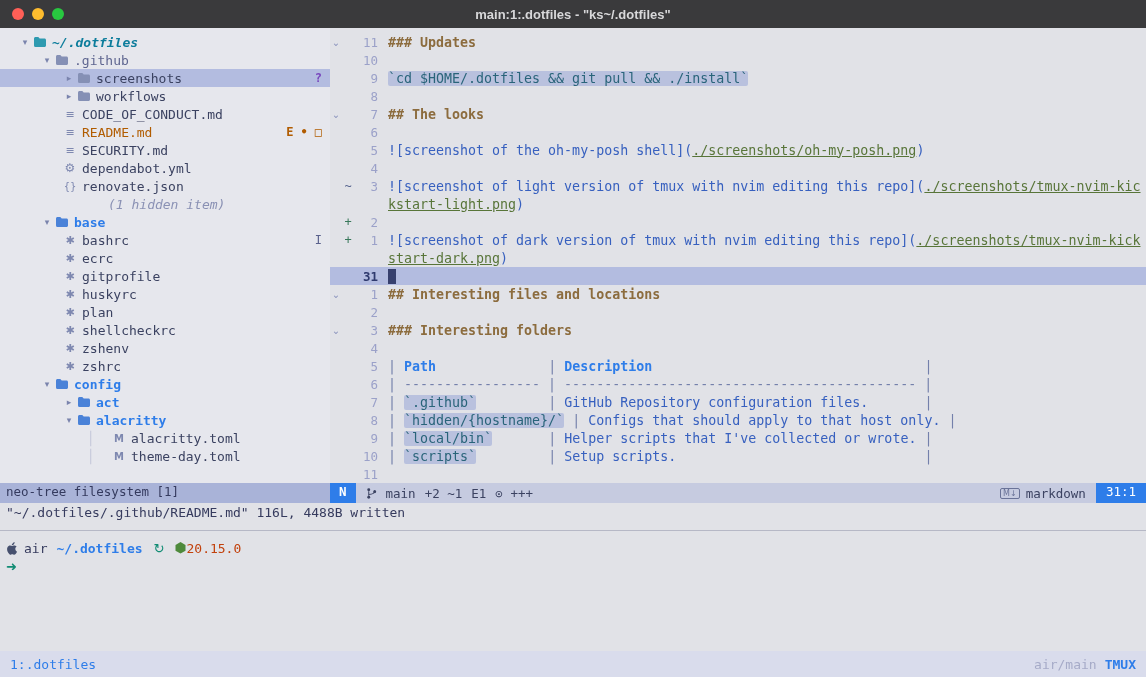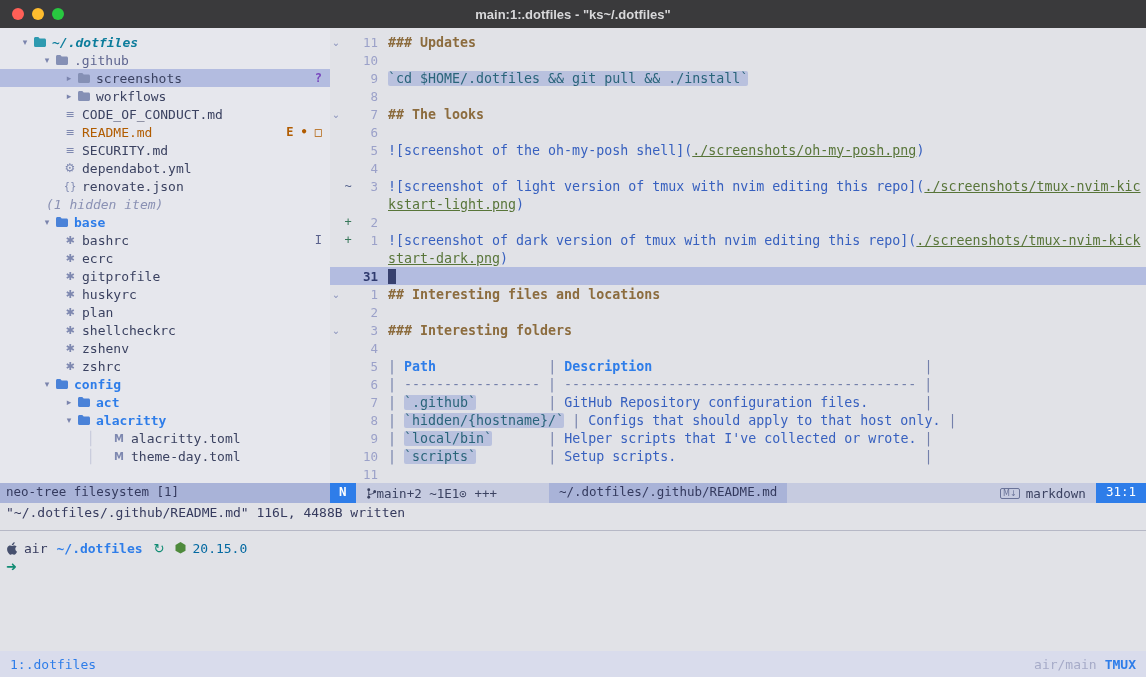--- a/index.html
+++ b/index.html
@@ -53,39 +53,39 @@
   .s-l{color:#587539;text-decoration:underline}
   .s-c{color:#29647a;background:#b9c1de;border-radius:2px}
   .s-p{color:#7480ab}
   .s-th{color:#2e7de9;font-weight:bold}
 
   
   .statusrow{height:20px;display:flex;flex:0 0 auto;font-size:12.5px}
   .nt-status{width:330px;background:#a9b3d8;color:#343a5e;line-height:18px;padding-left:6px;box-sizing:border-box;flex:0 0 auto}
   .statusline{flex:1;display:flex;align-items:stretch;background:#c6cbe0;color:#3b4261;overflow:hidden}
   .sl-mode{background:#2e7de9;color:#fff;font-weight:bold;padding:0 9px;line-height:18px}
-  .sl-left{display:flex;align-items:center;padding:0 10px;white-space:pre}
+  .sl-left{display:flex;align-items:center;gap:9px;padding:0 10px;white-space:pre}
   .sl-left svg{display:block}
   .sl-file{background:#a9b3d8;color:#343a5e;line-height:18px;padding:0 10px;margin-left:42px;white-space:pre}
   .spring{flex:1}
   .sl-ft{display:flex;align-items:center;gap:6px;padding:0 10px}
   .md-badge{display:inline-block;border:1px solid #6a7398;border-radius:2px;font-size:8px;line-height:9px;padding:0 2px;color:#6a7398;font-family:"DejaVu Sans",sans-serif}
   .sl-pos{background:#2e7de9;color:#fff;font-weight:normal;padding:0 10px;line-height:18px}
 
   
   .msgline{height:20px;line-height:20px;padding-left:6px;font-size:13px;color:#363b5e;flex:0 0 auto;white-space:pre}
   .separator{height:1px;background:#b6b8c6;margin-top:7px;flex:0 0 auto}
   .shell{padding:8px 6px 0;flex:0 0 auto}
   .shline{height:18px;display:flex;align-items:center;font-size:13px;white-space:pre}
   .apple{color:#46506e;display:inline-flex}
   .p-host{color:#363b5e;margin:0 9px 0 6px}
   .p-path{color:#2e7de9;font-weight:bold}
   .p-refresh{color:#118c74;margin:0 11px;font-family:"DejaVu Sans",sans-serif}
   .p-node-icon{color:#4e8a3c;display:inline-flex}
-  .p-ver{color:#0369a1;margin-left:6px}
+  .p-ver{color:#c2410c;}
   .p-arrow{color:#118c74;font-weight:bold;font-family:"DejaVu Sans",sans-serif}
   .tmuxbar{margin-top:auto;height:26px;background:#d9dcec;display:flex;align-items:center;padding:0 10px;font-size:13px;flex:0 0 auto}
   .tm-left{color:#2e7de9}
   .tm-session{color:#a6abc8;margin-right:8px}
   .tm-label{color:#2e7de9;font-weight:bold}
 </style>
 </head>
 <body>
 
 <div class="titlebar">
@@ -110,21 +110,21 @@
               <path d="M0 1.5C0 .7.7 0 1.5 0h2.8l1.4 1.5h4.8c.8 0 1.5.7 1.5 1.5v5.5c0 .8-.7 1.5-1.5 1.5h-9A1.5 1.5 0 0 1 0 8.5z" fill="currentColor"></path>
             </svg></span><span class="tlabel">screenshots</span><span class="tbadges"><span class="b-purple">?</span></span></div>
         <div class="trow st-file" style="padding-left: 62px;"><span class="arrow">▸</span><span class="ticon ic-folder-dim"><svg width="12" height="10" viewBox="0 0 12 10">
               <path d="M0 1.5C0 .7.7 0 1.5 0h2.8l1.4 1.5h4.8c.8 0 1.5.7 1.5 1.5v5.5c0 .8-.7 1.5-1.5 1.5h-9A1.5 1.5 0 0 1 0 8.5z" fill="currentColor"></path>
             </svg></span><span class="tlabel">workflows</span></div>
         <div class="trow st-file" style="padding-left: 62px;"><span class="ticon ic-md">≡</span><span class="tlabel">CODE_OF_CONDUCT.md</span></div>
         <div class="trow st-orange" style="padding-left: 62px;"><span class="ticon ic-md">≡</span><span class="tlabel">README.md</span><span class="tbadges"><span class="b-orange">E</span><span class="b-orange">•</span><span class="b-orange">□</span></span></div>
         <div class="trow st-file" style="padding-left: 62px;"><span class="ticon ic-md">≡</span><span class="tlabel">SECURITY.md</span></div>
         <div class="trow st-file" style="padding-left: 62px;"><span class="ticon ic-gear">⚙</span><span class="tlabel">dependabot.yml</span></div>
         <div class="trow st-file" style="padding-left: 62px;"><span class="ticon ic-braces">{}</span><span class="tlabel">renovate.json</span></div>
-        <div class="trow st-hidden" style="padding-left: 26px;"><span class="ticon ic-none"></span><span class="tlabel">(1 hidden item)</span></div>
+        <div class="trow st-hidden" style="padding-left: 88px;"><span class="ticon ic-none"></span><span class="tlabel">(1 hidden item)</span></div>
         <div class="trow st-dir" style="padding-left: 40px;"><span class="arrow">▾</span><span class="ticon ic-folder-blue"><svg width="12" height="10" viewBox="0 0 12 10">
               <path d="M0 1.5C0 .7.7 0 1.5 0h2.8l1.4 1.5h4.8c.8 0 1.5.7 1.5 1.5v5.5c0 .8-.7 1.5-1.5 1.5h-9A1.5 1.5 0 0 1 0 8.5z" fill="currentColor"></path>
             </svg></span><span class="tlabel">base</span></div>
         <div class="trow st-file" style="padding-left: 62px;"><span class="ticon ic-star">✱</span><span class="tlabel">bashrc</span><span class="tbadges"><span class="b-dim">I</span></span></div>
         <div class="trow st-file" style="padding-left: 62px;"><span class="ticon ic-star">✱</span><span class="tlabel">ecrc</span></div>
         <div class="trow st-file" style="padding-left: 62px;"><span class="ticon ic-star">✱</span><span class="tlabel">gitprofile</span></div>
         <div class="trow st-file" style="padding-left: 62px;"><span class="ticon ic-star">✱</span><span class="tlabel">huskyrc</span></div>
         <div class="trow st-file" style="padding-left: 62px;"><span class="ticon ic-star">✱</span><span class="tlabel">plan</span></div>
         <div class="trow st-file" style="padding-left: 62px;"><span class="ticon ic-star">✱</span><span class="tlabel">shellcheckrc</span></div>
         <div class="trow st-file" style="padding-left: 62px;"><span class="ticon ic-star">✱</span><span class="tlabel">zshenv</span></div>
@@ -306,21 +306,20 @@
       <svg width="11" height="13" viewBox="0 0 12 13">
           <circle cx="3" cy="2.5" r="1.6" fill="#3b4261"></circle>
           <circle cx="3" cy="10.5" r="1.6" fill="#3b4261"></circle>
           <circle cx="9.5" cy="4.5" r="1.6" fill="#3b4261"></circle>
           <path d="M3 4v5M3 7.5c4 0 6.5-1 6.5-4.5" stroke="#3b4261" stroke-width="1.1" fill="none"></path>
         </svg><span>main</span>
       <span>+2 ~1</span>
       <span>E1</span>
       <span>⊙ +++</span>
     </span>
-    <span class="sl-file">~/.dotfiles/.github/README.md</span>
     <span class="spring"></span>
     <span class="sl-ft">
       <span class="md-badge">M↓</span>
       <span>markdown</span>
     </span>
     <span class="sl-pos">31:1</span>
   </div>
 </div>
 
 <div class="msgline">"~/.dotfiles/.github/README.md" 116L, 4488B written</div>

